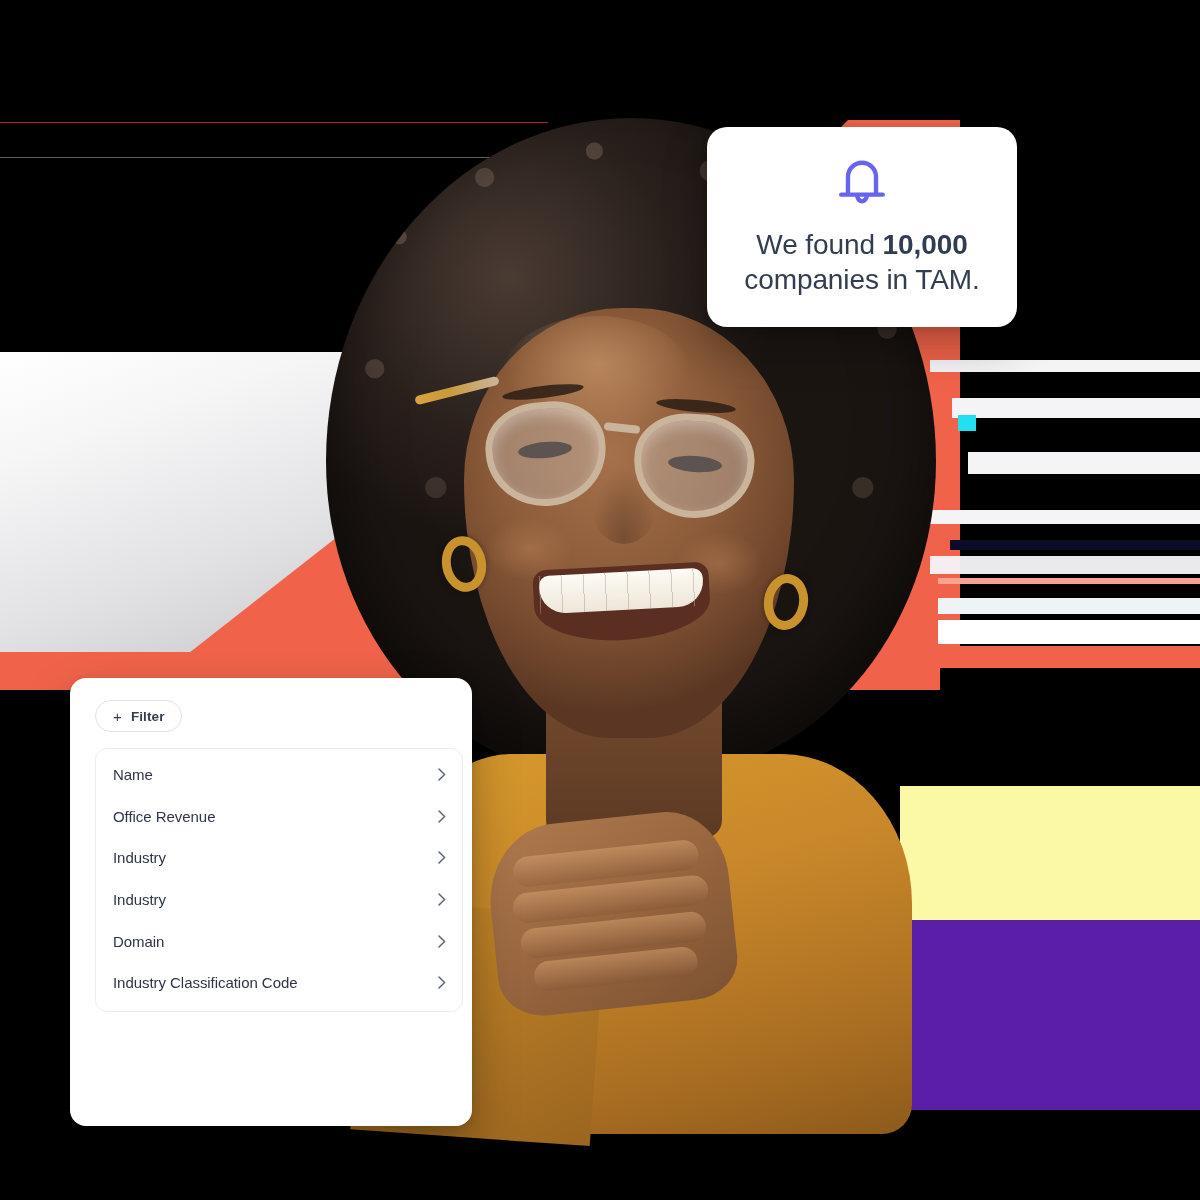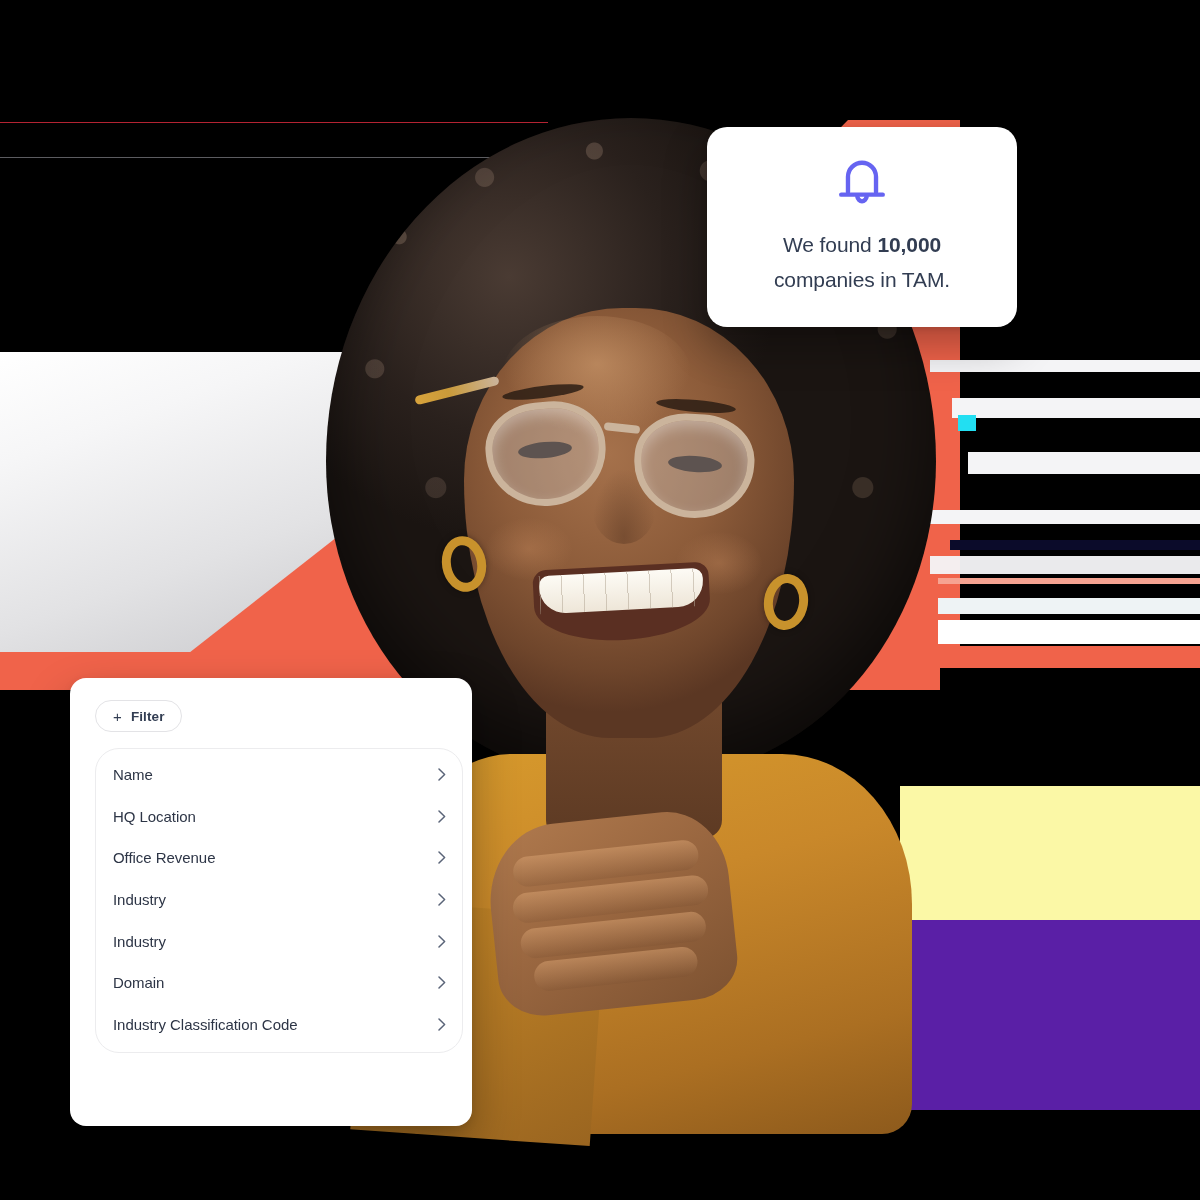--- a/index.html
+++ b/index.html
@@ -367,21 +367,21 @@
   }
 
   .bell-icon {
     width: 54px;
     height: 52px;
     margin-bottom: 18px;
     display: block;
   }
 
   .notify-text {
-    font-size: 21px;
+    font-size: 28px;
     line-height: 35px;
     color: #323D52;
     text-align: center;
     letter-spacing: -0.1px;
     font-weight: 400;
   }
   .notify-text .bold { font-weight: 700; }
 
   
 
@@ -418,21 +418,21 @@
     font-size: 15px;
     line-height: 1;
     color: #323D52;
     font-weight: 400;
   }
 
   .filter-list {
     margin: 16px 0 0 11px;
     width: 368px;
     border: 1px solid #ececee;
-    border-radius: 24px;
+    border-radius: 12px;
     background: #ffffff;
     overflow: hidden;
   }
 
   .filter-row {
     display: flex;
     align-items: center;
     justify-content: space-between;
     height: 41.6px;
     padding: 0 16px 0 17px;
@@ -536,26 +536,20 @@
 
     <div class="filter-list">
 
       <div class="filter-row">
         <span class="filter-row-label">Name</span>
         <svg class="chevron-icon" viewBox="0 0 8 13" fill="none">
             <path d="M1 1 L6.6 6.5 L1 12" stroke="#5A6478" stroke-width="1.5" stroke-linecap="round" stroke-linejoin="round"></path>
           </svg>
       </div>
 
-      <div class="filter-row">
-        <span class="filter-row-label">HQ Location</span>
-        <svg class="chevron-icon" viewBox="0 0 8 13" fill="none">
-            <path d="M1 1 L6.6 6.5 L1 12" stroke="#5A6478" stroke-width="1.5" stroke-linecap="round" stroke-linejoin="round"></path>
-          </svg>
-      </div>
 
       <div class="filter-row">
         <span class="filter-row-label">Office Revenue</span>
         <svg class="chevron-icon" viewBox="0 0 8 13" fill="none">
             <path d="M1 1 L6.6 6.5 L1 12" stroke="#5A6478" stroke-width="1.5" stroke-linecap="round" stroke-linejoin="round"></path>
           </svg>
       </div>
 
       <div class="filter-row">
         <span class="filter-row-label">Industry</span>

